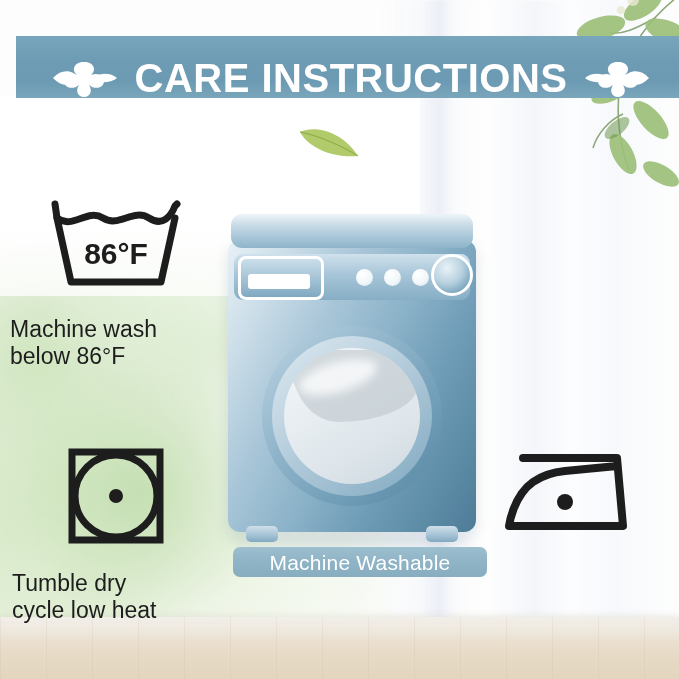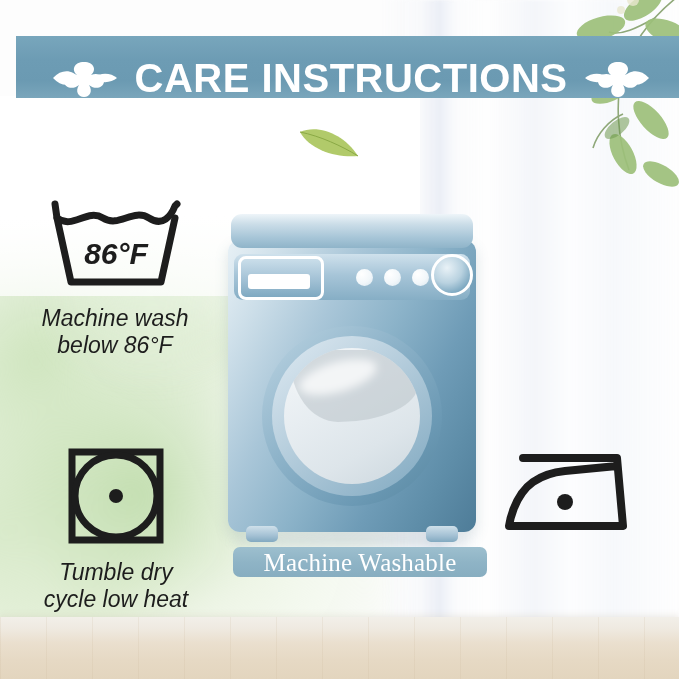--- a/index.html
+++ b/index.html
@@ -80,25 +80,25 @@
   }
   .banner-title{
     color:#ffffff;font-size:40px;font-weight:bold;letter-spacing:.5px;
     line-height:1;white-space:nowrap;
     font-family:"Liberation Sans","DejaVu Sans",sans-serif;
   }
   .orn{width:64px;height:40px;flex:none;}
   .orn.right{transform:scaleX(-1);}
 
   
-  .cell{position:absolute;text-align:center;font-style:italic;}
+  .cell{position:absolute;}
   .cell .glyph{display:block;margin:0 auto;}
   .cell .cap{
     color:#1d1d1d;font-size:23px;line-height:27px;white-space:pre-line;
-    margin-top:13px;font-family:"Liberation Sans","DejaVu Sans",sans-serif;
+    margin-top:24px;font-family:"Liberation Sans","DejaVu Sans",sans-serif;
   }
   #cell-wash{left:10px;top:196px;width:210px;}
   #cell-bleach{left:470px;top:196px;width:205px;}
   #cell-dry{left:12px;top:446px;width:208px;}
   #cell-iron{left:472px;top:452px;width:204px;}
 
   
   .machine{position:absolute;left:228px;top:214px;width:248px;height:320px;}
   .m-body{
     position:absolute;left:0;top:26px;width:248px;height:292px;border-radius:12px;
@@ -165,22 +165,22 @@
     background:rgba(120,150,170,.18);filter:blur(5px);
   }
 
   
   .badge{
     position:absolute;left:233px;top:547px;width:254px;height:30px;border-radius:7px;
     background:linear-gradient(180deg,#9dbfce 0%,#8fb4c6 50%,#87adc0 100%);
     display:flex;align-items:center;justify-content:center;
   }
   .badge-text{
-    color:#ffffff;font-size:25px;line-height:1;letter-spacing:.2px;
-    font-family:Liberation Serif, serif;
+    color:#ffffff;font-size:21px;line-height:1;letter-spacing:.2px;
+    font-family:Liberation Sans, sans-serif;
   }
 </style>
 </head>
 <body>
 
 <div id="stage">
 
   <div class="bg-base"></div>
   <div class="bg-bokeh"></div>
   <div class="bg-bokeh2"></div>

